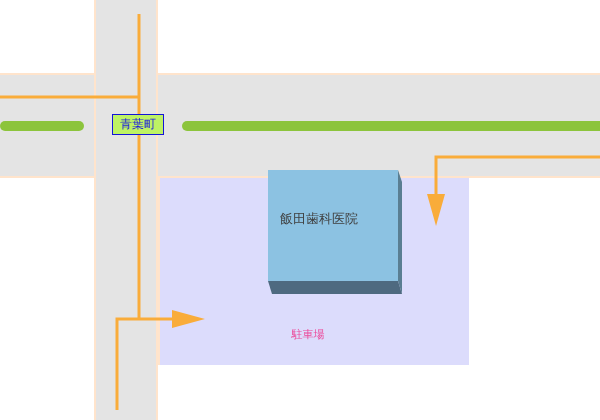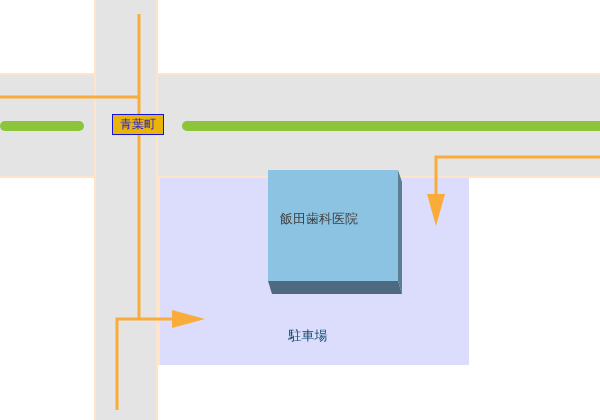--- a/index.html
+++ b/index.html
@@ -4,23 +4,23 @@
 <style>
   html, body { margin: 0; padding: 0; }
   body { width: 600px; height: 420px; position: relative; overflow: hidden; background: #ffffff; font-family: "DejaVu Sans", "Liberation Sans", sans-serif; }
   .abs { position: absolute; }
   .road { background: #e4e4e4; }
   .road-v { left: 94px; top: 0; width: 64px; height: 420px; box-shadow: inset 2px 0 0 #ffe4cc, inset -2px 0 0 #ffe4cc; }
   .road-h { left: 0; top: 73px; width: 600px; height: 105px; box-shadow: inset 0 2px 0 #ffe4cc, inset 0 -2px 0 #ffe4cc; }
   .road-x { left: 96px; top: 75px; width: 60px; height: 101px; background: #e4e4e4; }
   .parking { left: 158px; top: 178px; width: 311px; height: 187px; background: #dcdcfc; border-left: 2px solid #ffe4cc; box-sizing: border-box; }
   .greenline { height: 10px; border-radius: 5px; background: #8cc43c; top: 121px; }
-  .label-box { left: 112px; top: 114px; width: 52px; height: 21px; background: #eab308; border: 1px solid #1414d8; box-sizing: border-box; color: #1a1ae0; font-size: 12px; line-height: 19px; text-align: center; }
+  .label-box { left: 112px; top: 114px; width: 52px; height: 21px; background: #bef264; border: 1px solid #1414d8; box-sizing: border-box; color: #1a1ae0; font-size: 12px; line-height: 19px; text-align: center; }
   .bld-text { left: 268px; top: 210px; width: 102px; text-align: center; font-size: 13px; color: #404040; }
-  .park-text { left: 268px; top: 327px; width: 80px; text-align: center; font-size: 13px; color: #0c4a6e; }
+  .park-text { left: 268px; top: 327px; width: 80px; text-align: center; font-size: 11px; color: #ec4899; }
   svg { position: absolute; left: 0; top: 0; }
 </style>
 </head>
 <body>
 
 <div class="abs road road-h"></div>
 <div class="abs road road-v"></div>
 <div class="abs road-x"></div>
 
 <div class="abs parking"></div>

